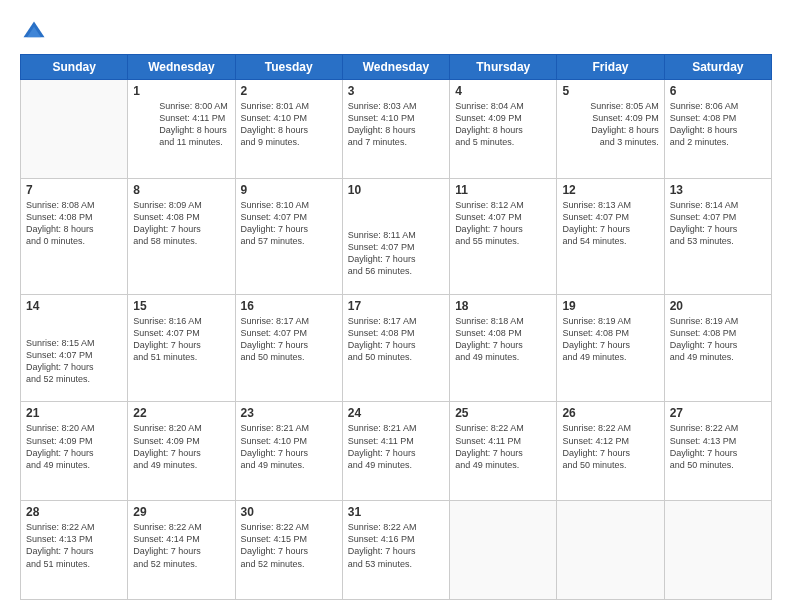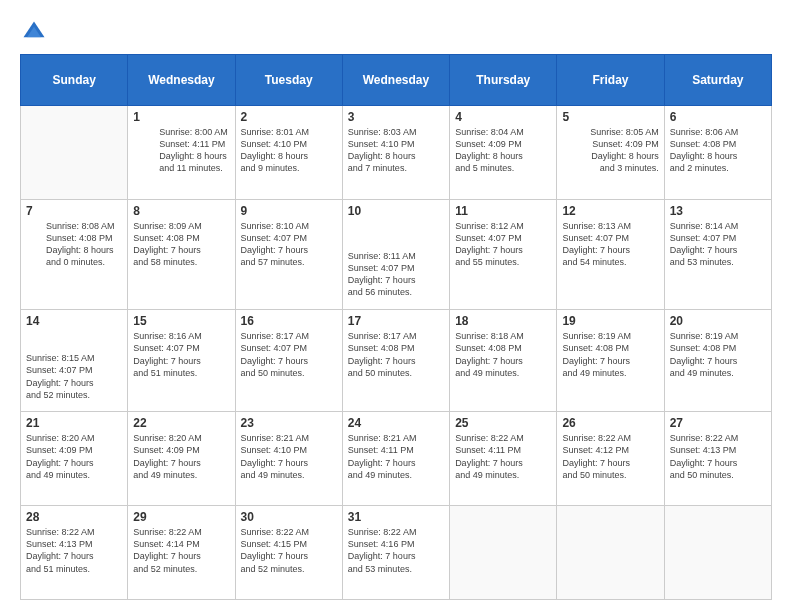--- a/index.html
+++ b/index.html
@@ -65,21 +65,21 @@
       border: 1px solid #ccc;
       border-collapse: collapse;
       width: 100%;
       table-layout: fixed;
     }
     .calendar thead tr th {
       background: #2970c6;
       color: #fff;
       font-size: 12px;
       font-weight: bold;
-      padding: 18px 4px;
+      padding: 5px 4px;
       text-align: center;
       border: 1px solid #1a5bb5;
     }
     .calendar tbody tr td {
       border: 1px solid #ccc;
       vertical-align: top;
       padding: 4px 5px;
       font-size: 9.5px;
       color: #333;
       height: 88px;
@@ -175,21 +175,21 @@
             <span class="day-number">6</span>
             <div class="day-info" style="white-space: pre-line;">Sunrise: 8:06 AM
 Sunset: 4:08 PM
 Daylight: 8 hours
 and 2 minutes.</div>
           </td>
         </tr>
         <tr>
           <td>
             <span class="day-number">7</span>
-            <div class="day-info" style="white-space: pre-line; margin-left: 20px;">Sunrise: 8:08 AM
+            <div class="day-info" style="white-space: pre-line;">Sunrise: 8:08 AM
 Sunset: 4:08 PM
 Daylight: 8 hours
 and 0 minutes.</div>
           </td>
           <td>
             <span class="day-number">8</span>
             <div class="day-info" style="white-space: pre-line;">Sunrise: 8:09 AM
 Sunset: 4:08 PM
 Daylight: 7 hours
 and 58 minutes.</div>

